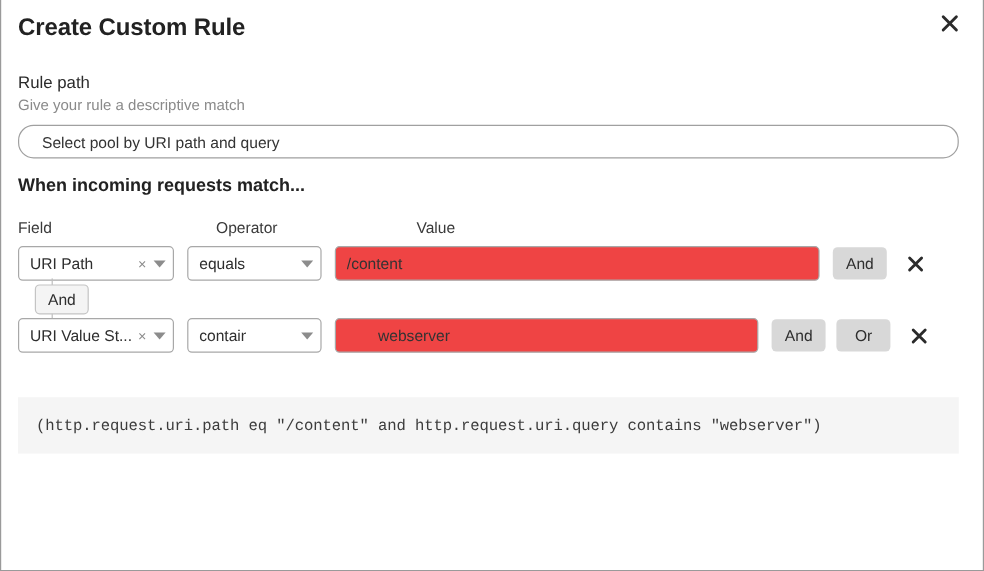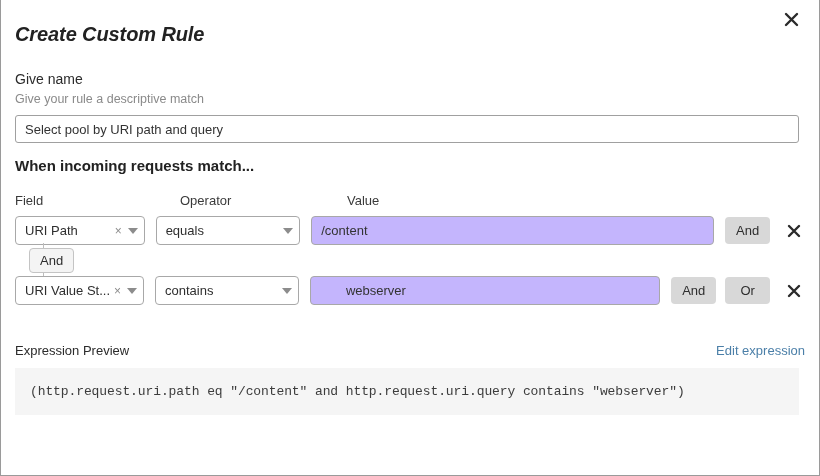--- a/index.html
+++ b/index.html
@@ -23,23 +23,22 @@
     height: 476px;
     background: #ffffff;
     border: 1px solid #9a9a9a;
     border-top: none;
     padding: 0 14px;
   }
 
   
   .dialog-header {
     position: relative;
-    padding-top: 20px;
+    padding-top: 9px;
     height: 36px;
-    font-style: italic;
   }
   .dialog-title {
     font-size: 20px;
     font-weight: bold;
     color: #222222;
     letter-spacing: -0.1px;
     line-height: 28px;
     margin: 0;
   }
   .close-button {
@@ -70,27 +69,27 @@
     color: #8a8a8a;
     line-height: 16px;
     margin-top: 3px;
   }
   .text-input {
     box-sizing: border-box;
     display: block;
     width: 784px;
     height: 28px;
     margin-top: 8px;
-    padding: 0 9px;
+    padding: 0 19px;
     font-family: "Liberation Sans", sans-serif;
     font-size: 13px;
     color: #333333;
     background: #ffffff;
     border: 1px solid #a0a0a0;
-    border-radius: 3px;
+    border-radius: 13px;
     outline: none;
   }
 
   
   .section-match { margin-top: 13px; }
   .section-heading {
     font-size: 15px;
     font-weight: bold;
     color: #222222;
     line-height: 20px;
@@ -127,21 +126,21 @@
     height: 29px;
     background: #ffffff;
     border: 1px solid #a8a8a8;
     border-radius: 4px;
     display: flex;
     align-items: center;
     padding: 0 6px 0 9px;
     cursor: pointer;
   }
   .select-box.field-select    { width: 130px; margin-right: 11px; }
-  .select-box.operator-select { width: 145px; margin-right: 11px; gap: 46px; }
+  .select-box.operator-select { width: 112px; margin-right: 11px; gap: 46px; }
 
   .select-value {
     font-size: 13px;
     color: #2e2e2e;
     white-space: nowrap;
     overflow: hidden;
     flex: 1;
     line-height: 17px;
   }
   .select-clear {
@@ -162,21 +161,21 @@
   }
   .operator-select .select-caret { margin-left: auto; }
 
   .value-input {
     box-sizing: border-box;
     height: 29px;
     padding: 0 9px;
     font-family: "Liberation Sans", sans-serif;
     font-size: 13px;
     color: #333333;
-    background: #c4b5fd;
+    background: #ef4444;
     border: 1px solid #a8a8a8;
     border-radius: 4px;
     outline: none;
   }
   .row-1 .value-input { width: 404px; margin-right: 11px; }
   .row-2 .value-input { width: 353px; margin-right: 11px; padding-left: 35px; }
 
   .logic-button {
     box-sizing: border-box;
     height: 27px;
@@ -285,21 +284,21 @@
     <button class="close-button">
       <span>
         <svg width="15" height="15" viewBox="0 0 15 15">
           <path d="M2 2 L13 13 M13 2 L2 13" stroke="#2b2b2b" stroke-width="2.4" stroke-linecap="round"></path>
         </svg>
       </span>
     </button>
   </div>
 
   <div class="section-rule-name">
-    <div class="field-label">Give name</div>
+    <div class="field-label">Rule path</div>
     <div class="field-help">Give your rule a descriptive match</div>
     <input class="text-input" type="text" value="Select pool by URI path and query" style="">
   </div>
 
   <div class="section-match">
     <div class="section-heading">When incoming requests match...</div>
 
     <div class="column-headers">
       <div class="col-head field-col">Field</div>
       <div class="col-head operator-col">Operator</div>
@@ -353,22 +352,18 @@
               <path d="M2 2 L12 12 M12 2 L2 12" stroke="#2b2b2b" stroke-width="2.4" stroke-linecap="round"></path>
             </svg>
           </span>
         </button>
       </div>
 
     </div>
   </div>
 
   <div class="section-expression">
-    <div class="expression-header">
-      <span class="expression-label">Expression Preview</span>
-      <a class="edit-expression-link">Edit expression</a>
-    </div>
     <div class="expression-box">
       <span class="expression-text">(http.request.uri.path eq "/content" and http.request.uri.query contains "webserver")</span>
     </div>
   </div>
 
 </div>
 
 </body></html>

